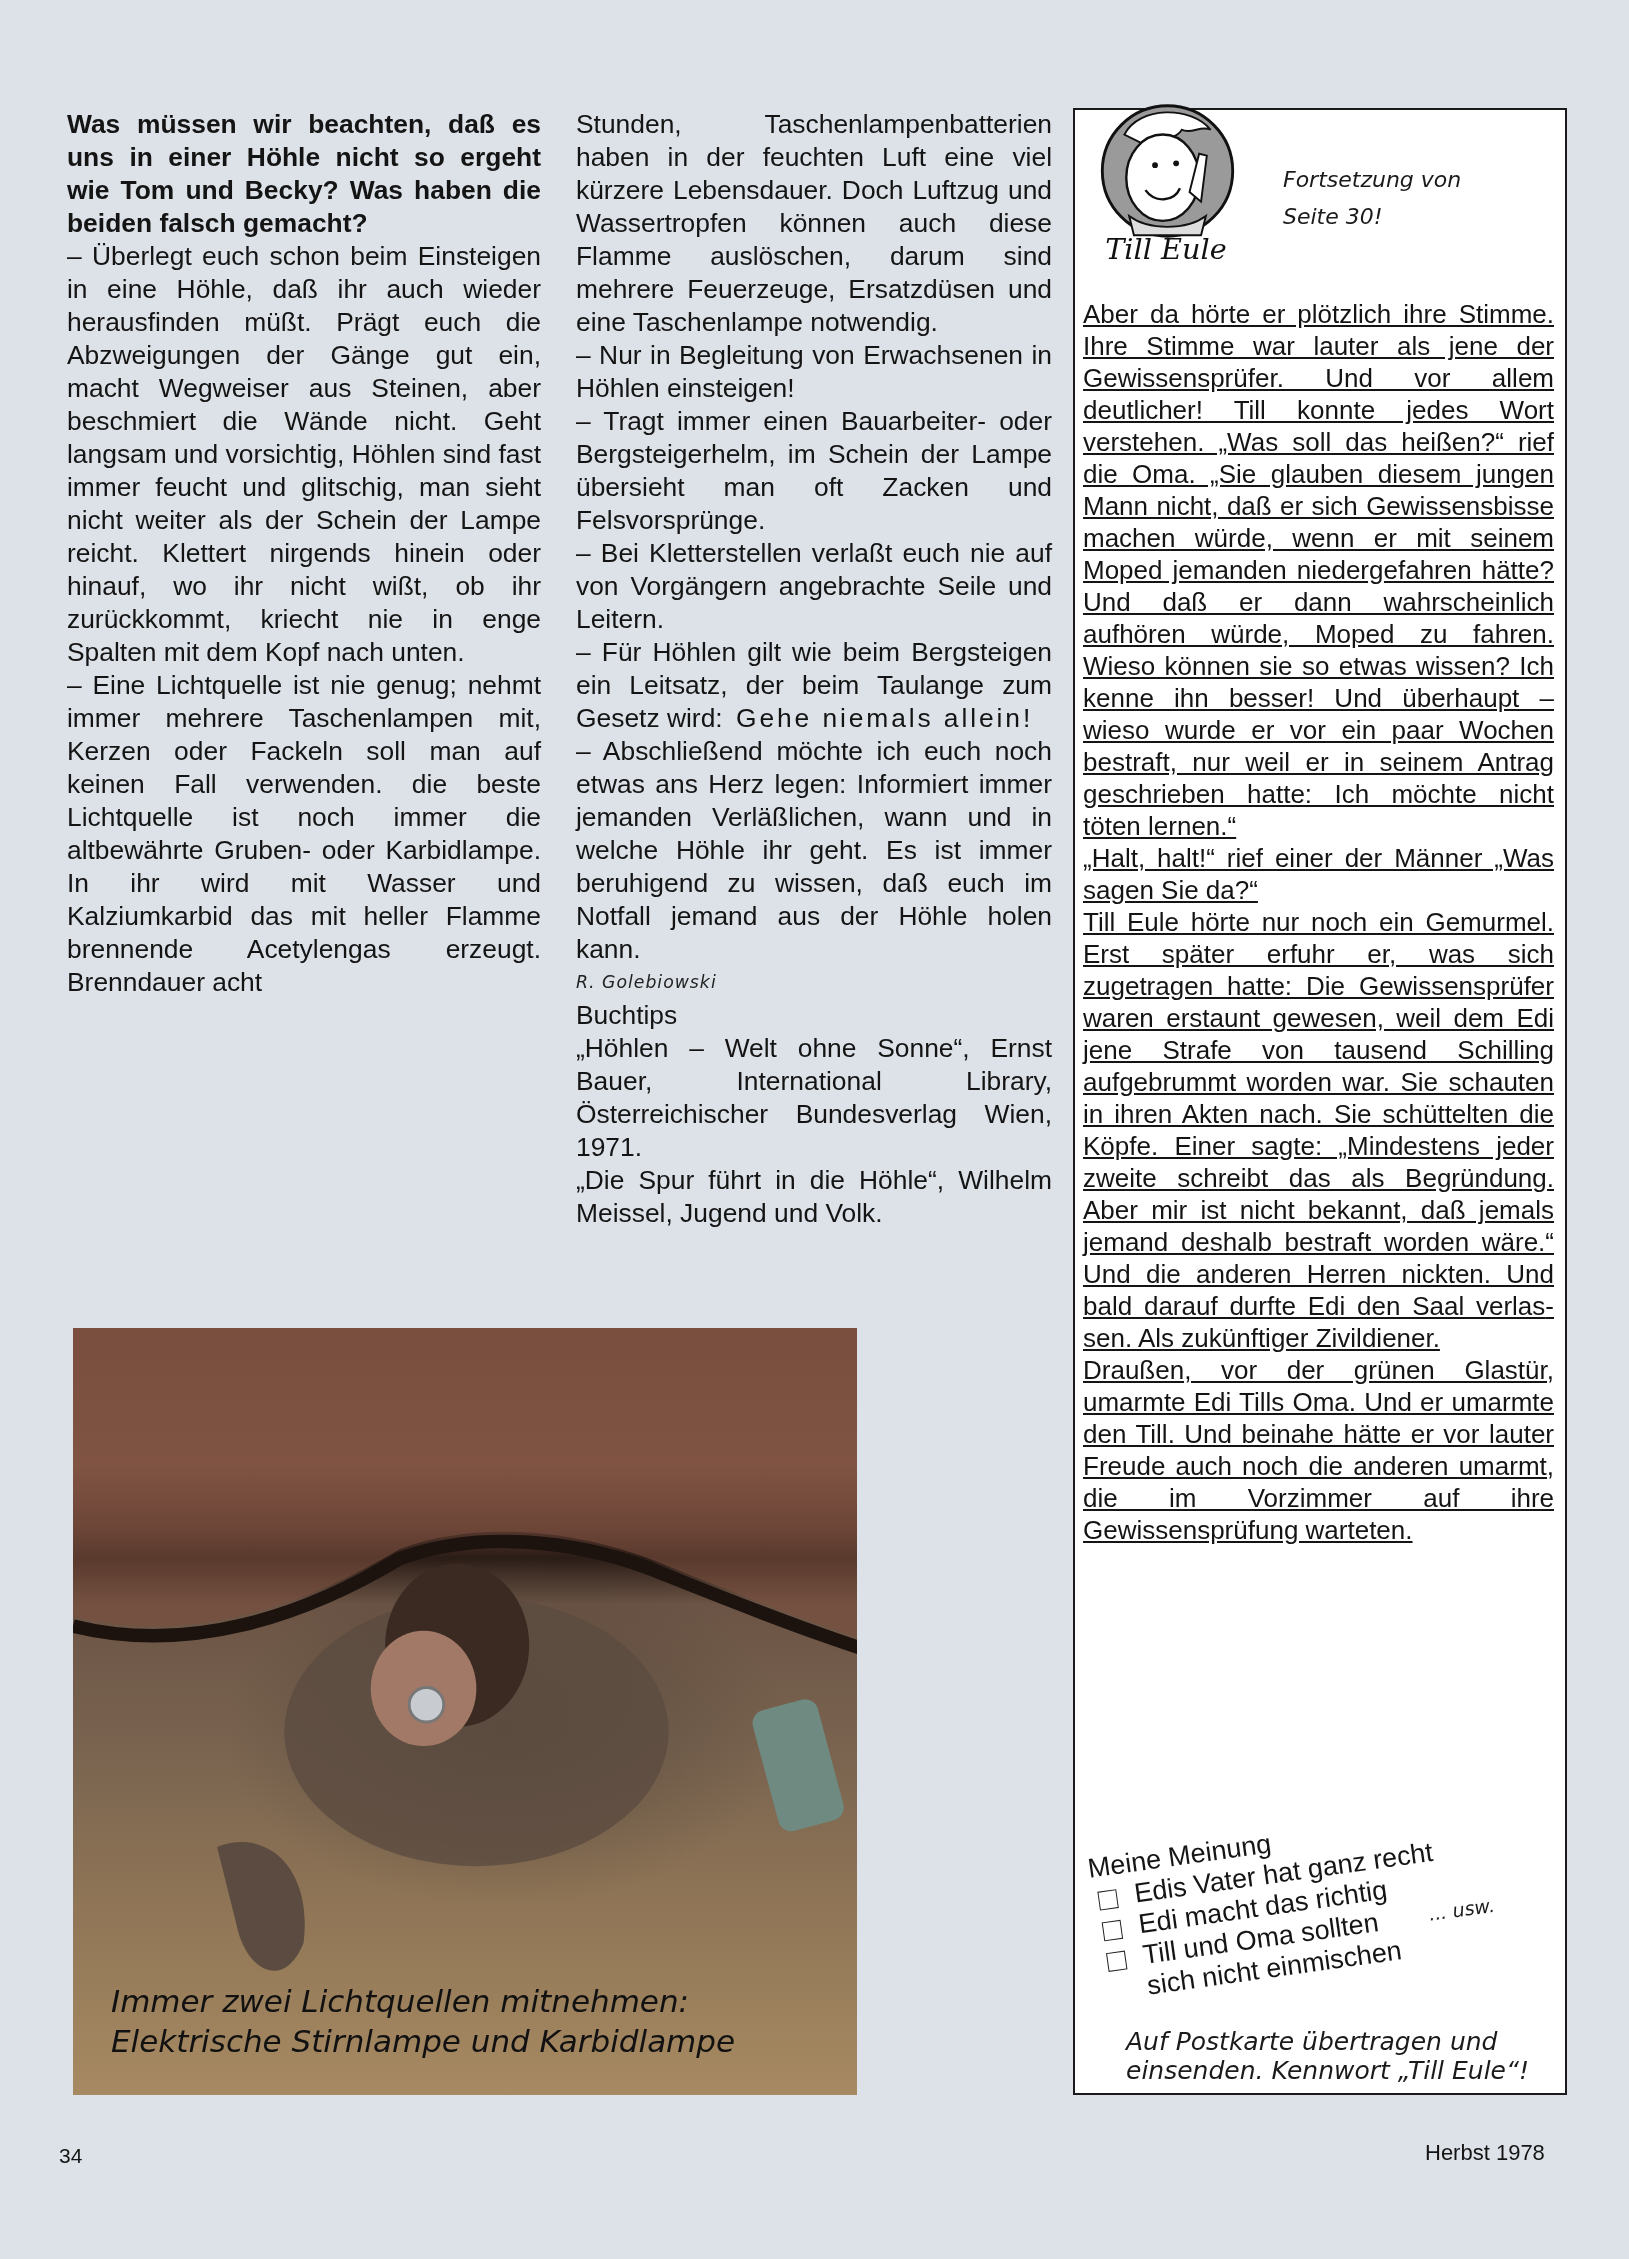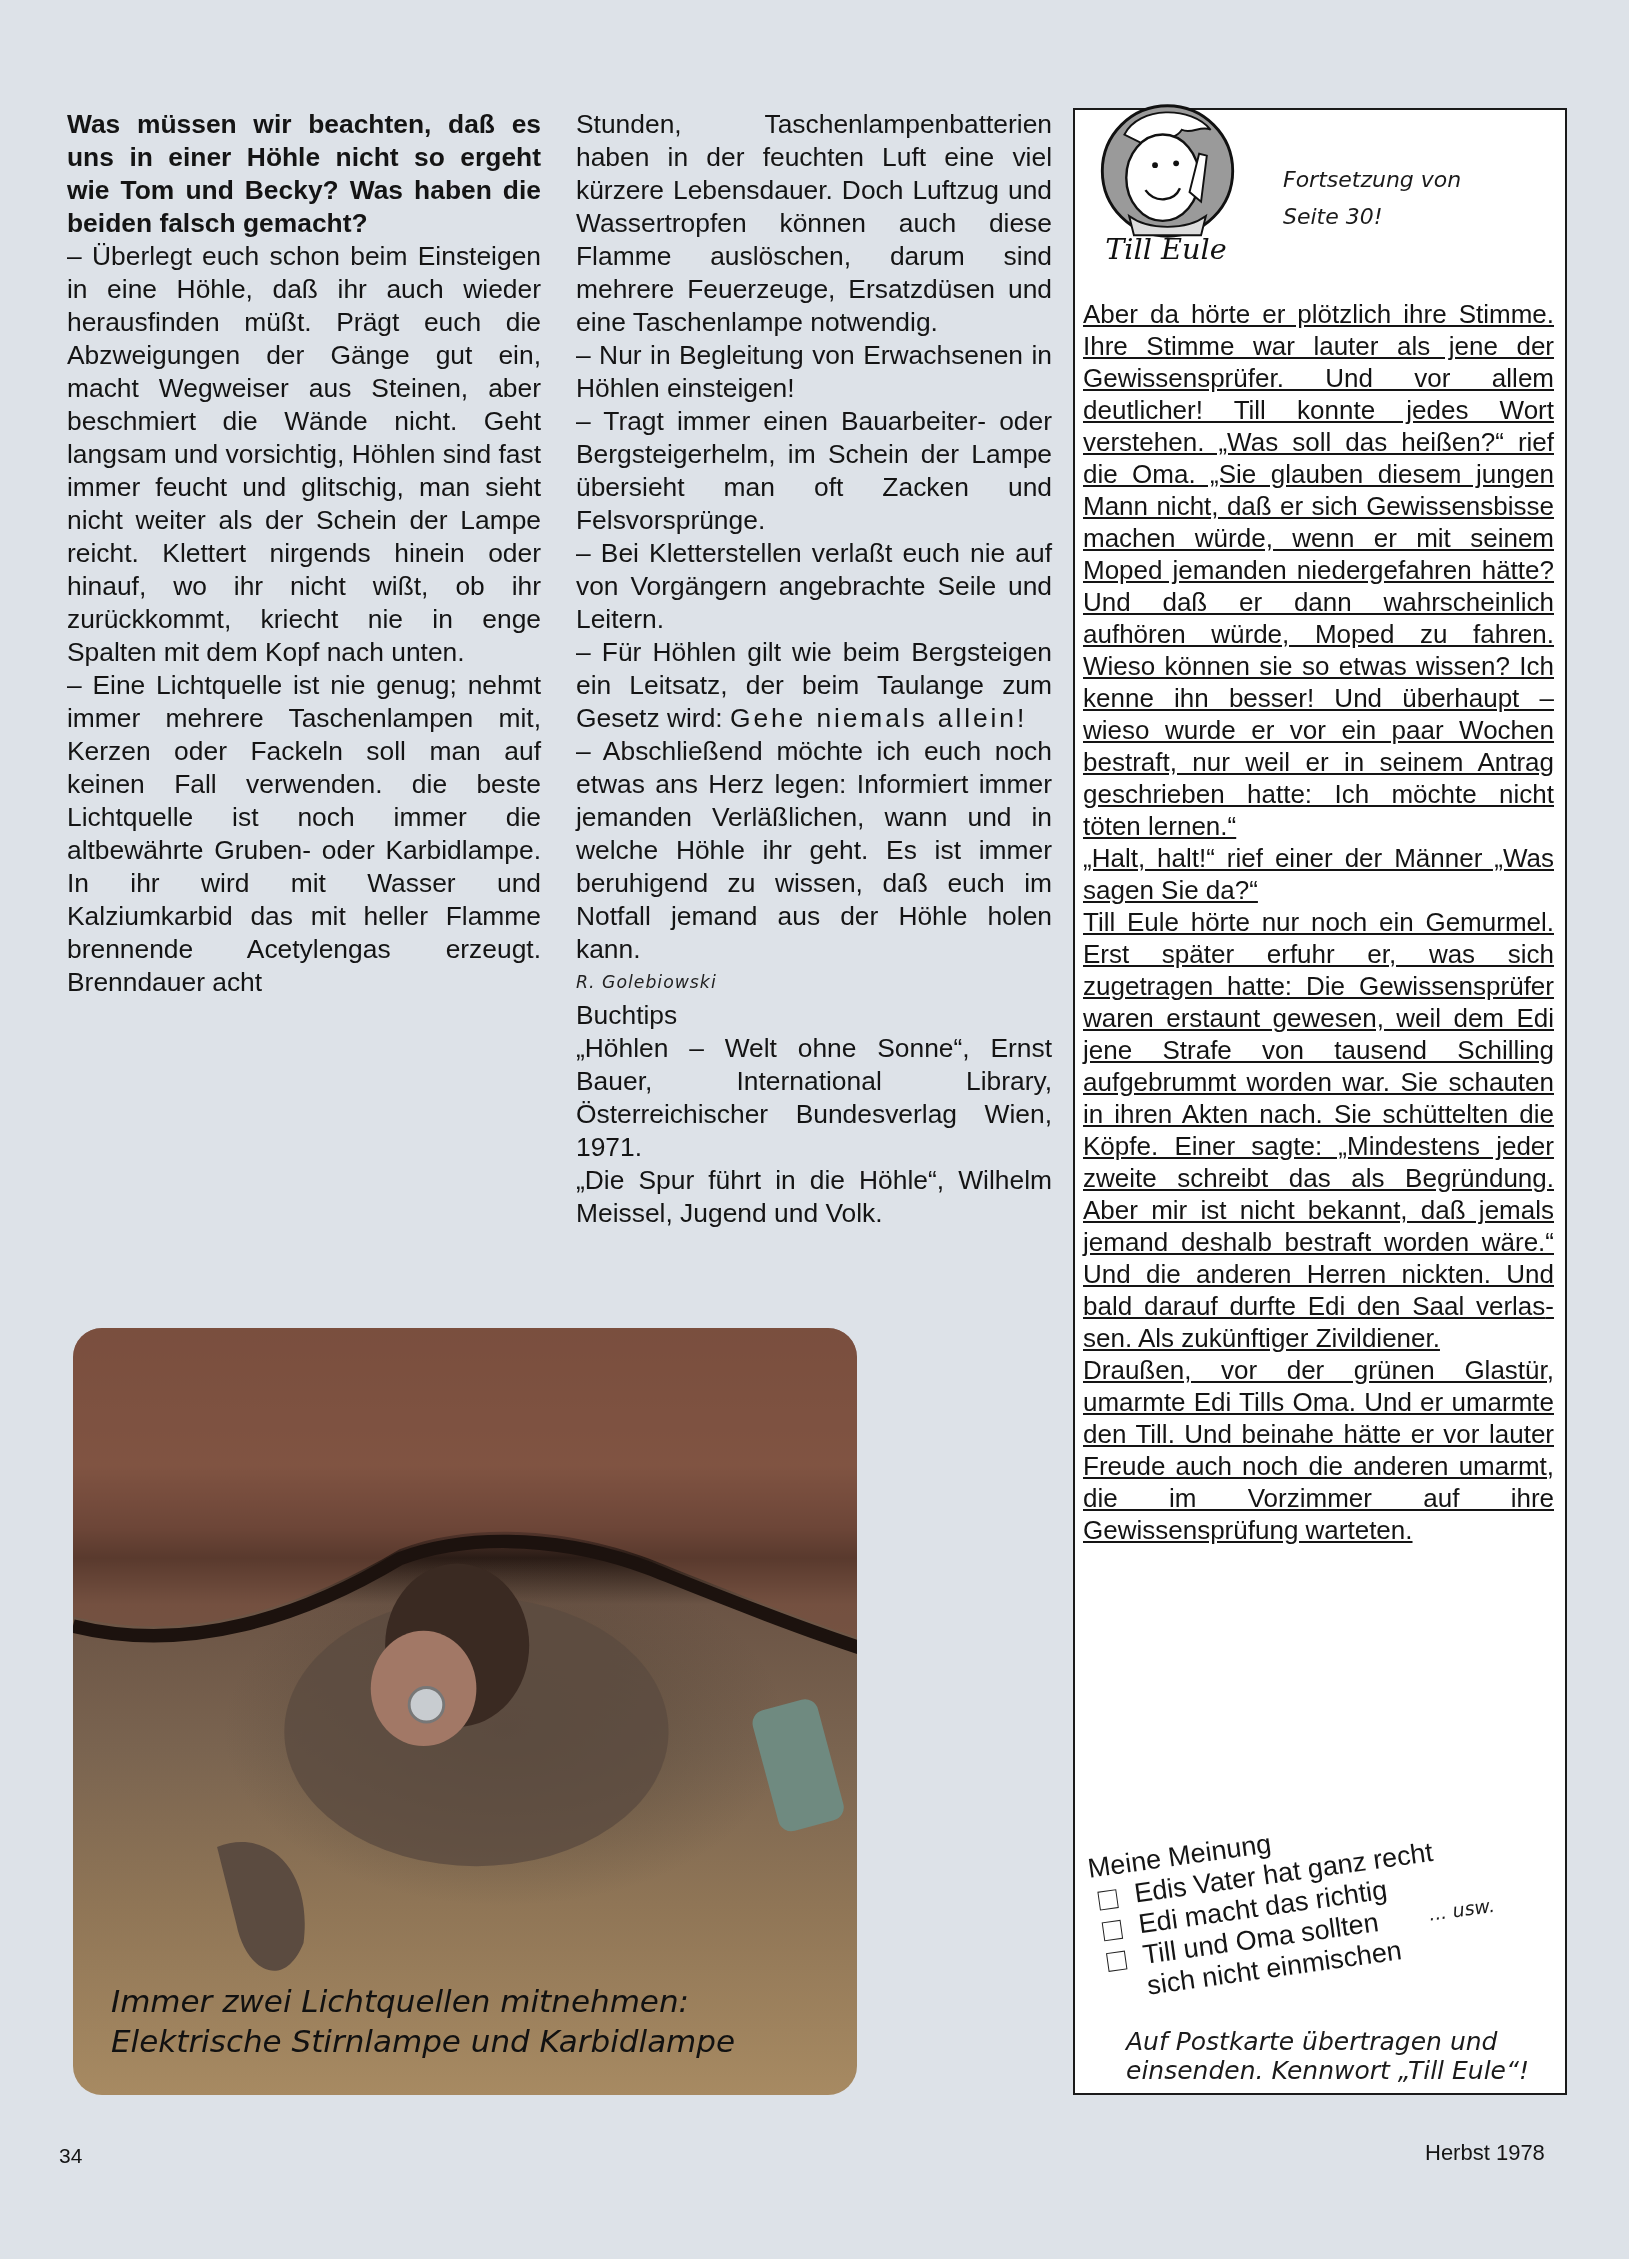--- a/index.html
+++ b/index.html
@@ -10,21 +10,21 @@
     color: #141414;
   }
   .col {
     position: absolute; font-size: 26.4px; line-height: 33px;
     text-align: justify; hyphens: manual;
   }
   .col p { margin: 0; }
   .col .bold { font-weight: bold; }
   #col1 { left: 67px; top: 108px; width: 474px; }
   #col2 { left: 576px; top: 108px; width: 476px; }
-  .spaced { letter-spacing: 2.9px; }
+  .spaced { letter-spacing: 2.9px; margin-left: 6px; }
   .signature {
     font-family: "DejaVu Sans", sans-serif; font-style: italic;
     font-size: 17.3px; text-align: left; padding-right: 48px; margin: 3.8px 0 11.5px 0;
     letter-spacing: 1px; color: #222;
   }
   #sidebar {
     position: absolute; left: 1073px; top: 108px; width: 494px; height: 1987px;
     background: #ffffff; border: 2.9px solid #1a1a1a; box-sizing: border-box;
   }
   #sidebar-text {
@@ -53,21 +53,20 @@
   #postcard {
     position: absolute; left: 1126px; top: 2027px; width: 452px;
     font-size: 25px; line-height: 29px; text-align: left;
   }
   #photo {
     position: absolute; left: 73px; top: 1328px; width: 784px; height: 767px; overflow: hidden;
     background:
       radial-gradient(ellipse 58px 38px at 826px 355px, rgba(255,210,120,.7), rgba(255,210,120,0) 70%),
       radial-gradient(ellipse 403px 250px at 432px 403px, rgba(70,60,50,.55), rgba(70,60,50,0) 70%),
       linear-gradient(180deg, #7b5040 0%, #8a5c4a 18%, #5a3a30 26%, #2a1c16 30%, #6b5445 36%, #7a6450 55%, #8f7556 75%, #a78a62 100%);
-    border-radius: 29px;
   }
   #photo svg { position: absolute; left: 0; top: 0; }
   #photo-caption {
     position: absolute; left: 38px; top: 653px; font-size: 31px; line-height: 40px;
     color: #111; font-family: "DejaVu Sans", sans-serif; font-style: italic;
   }
   #page-number { position: absolute; left: 59px; top: 2144px; font-size: 21px; }
   #issue { position: absolute; left: 1425px; top: 2140px; font-size: 22px; }
 </style>
 </head>

